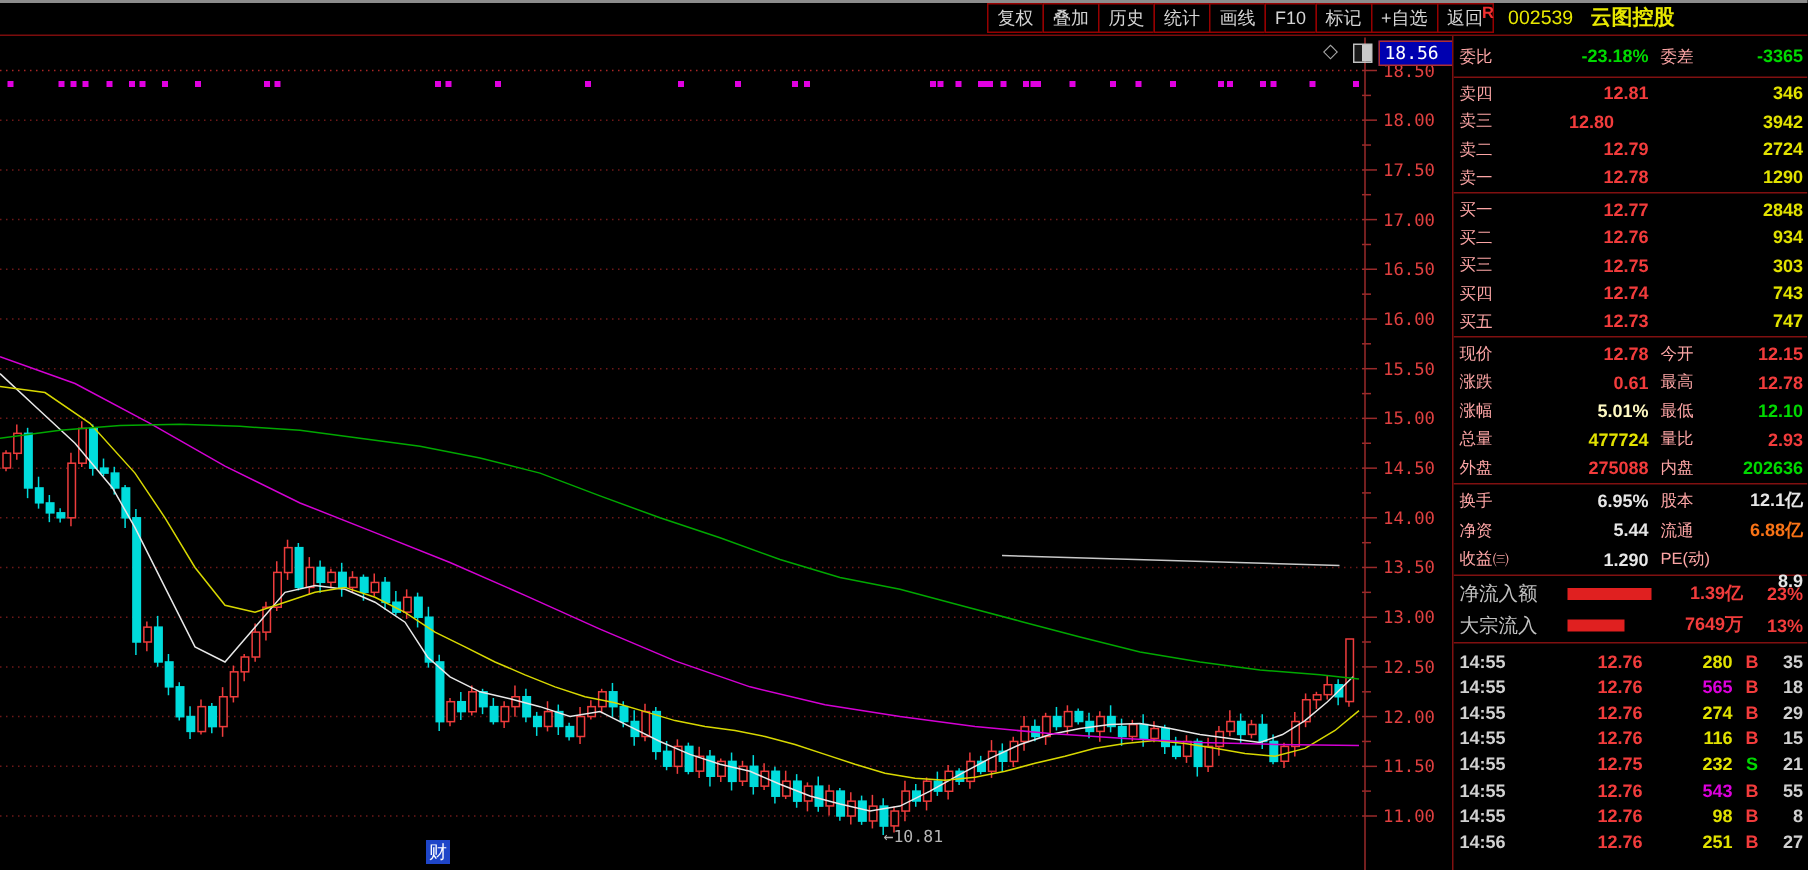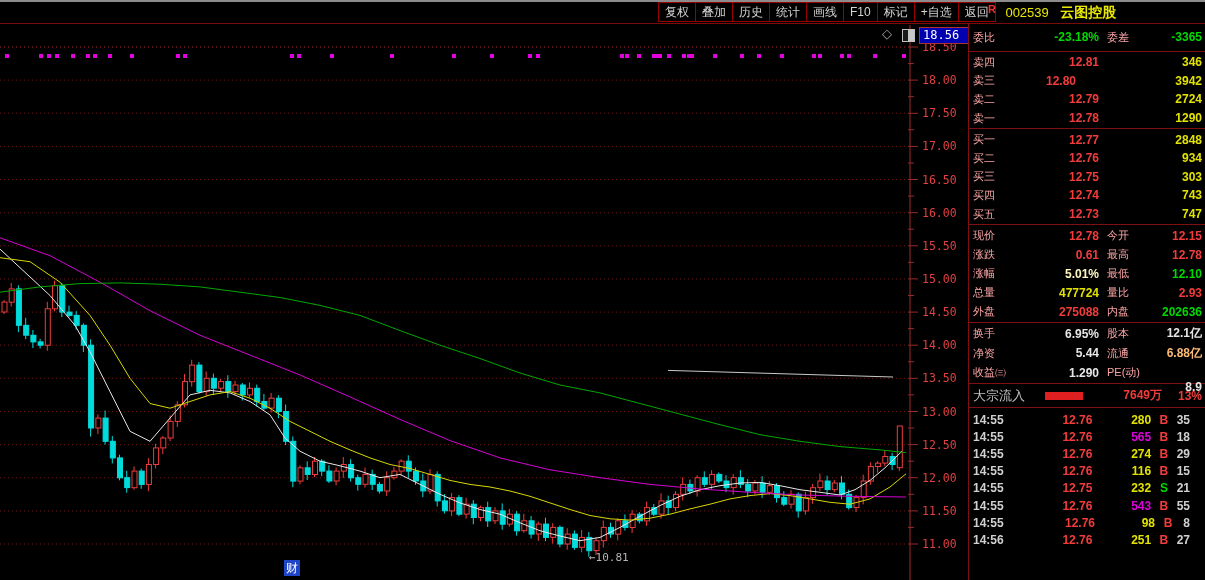--- a/index.html
+++ b/index.html
@@ -34,21 +34,21 @@
   .divider{border-top:1px solid #801010;margin:1px 0;margin-left:-4px;}
   .prow{display:flex;align-items:center;font-size:12px;white-space:nowrap;}
   .lbl{color:#fca5a5;font-size:11px;}
   .val{font-weight:bold;font-family:"Liberation Sans",sans-serif;}
   .c1{width:50px;} .c2{width:76px;text-align:right;} .c3{width:50px;padding-left:8px;}
   .c4{flex:1;text-align:right;padding-right:3px;}
   .t-time{width:42px;color:#d0d0d0;font-weight:bold;}
   .t-price{width:80px;text-align:right;font-weight:bold;}
   .t-vol{width:60px;text-align:right;font-weight:bold;}
   .t-side{width:26px;text-align:center;font-weight:bold;}
-  .t-cnt{flex:1;text-align:right;padding-right:15px;color:#d0d0d0;font-weight:bold;}
+  .t-cnt{flex:1;text-align:right;padding-right:3px;color:#d0d0d0;font-weight:bold;}
   .fbar{height:8px;background:#e02020;margin-left:6px;}
   .fl-lbl{width:66px;color:#c0c0c0;font-size:13px;}
   .fl-val{flex:1;text-align:right;font-weight:bold;}
   .fl-pct{width:40px;text-align:right;padding-right:3px;font-weight:bold;}
 </style>
 </head>
 <body>
 
 <svg id="chart-svg" width="968" height="580" viewBox="0 0 968 580">
     <line x1="0" y1="47.0" x2="907" y2="47.0" stroke="#aa2626" stroke-width="1" stroke-dasharray="1 3"></line>
@@ -526,30 +526,36 @@
     <div class="prow" style="height: 19.3px;">
       <span class="lbl c1">换手</span>
       <span class="val c2" style="color: rgb(230, 230, 230);">6.95%</span>
       <span class="lbl c3">股本</span>
       <span class="val c4" style="color: rgb(230, 230, 230);">12.1亿</span>
     </div>
     <div class="prow" style="height: 19.3px;">
       <span class="lbl c1">净资</span>
       <span class="val c2" style="color: rgb(230, 230, 230);">5.44</span>
       <span class="lbl c3">流通</span>
-      <span class="val c4" style="color: #fdba74;">6.88亿</span>
+      <span class="val c4" style="color: #f97316;">6.88亿</span>
     </div>
     <div class="prow" style="height: 19.3px;">
       <span class="lbl c1">收益㈢</span>
       <span class="val c2" style="color: rgb(230, 230, 230);">1.290</span>
       <span class="lbl c3">PE(动)</span>
       <span class="val c4" style="color: rgb(230, 230, 230); margin-top: 29px;">8.9</span>
     </div>
     <div class="divider"></div>
     <div class="prow" style="height: 21px;">
+      <span class="fl-lbl">净流入额</span>
+      <div class="fbar" style="width: 56px;"></div>
+      <span class="fl-val" style="color: rgb(242, 60, 60);">1.39亿</span>
+      <span class="fl-pct" style="color: rgb(242, 60, 60);">23%</span>
+    </div>
+    <div class="prow" style="height: 21px;">
       <span class="fl-lbl">大宗流入</span>
       <div class="fbar" style="width: 38px;"></div>
       <span class="fl-val" style="color: rgb(242, 60, 60);">7649万</span>
       <span class="fl-pct" style="color: rgb(242, 60, 60);">13%</span>
     </div>
     <div class="divider"></div>
     <div style="padding-top: 2px;">
       <div class="prow" style="height: 17.15px;">
         <span class="t-time">14:55</span>
         <span class="t-price" style="color: rgb(242, 60, 60);">12.76</span>

